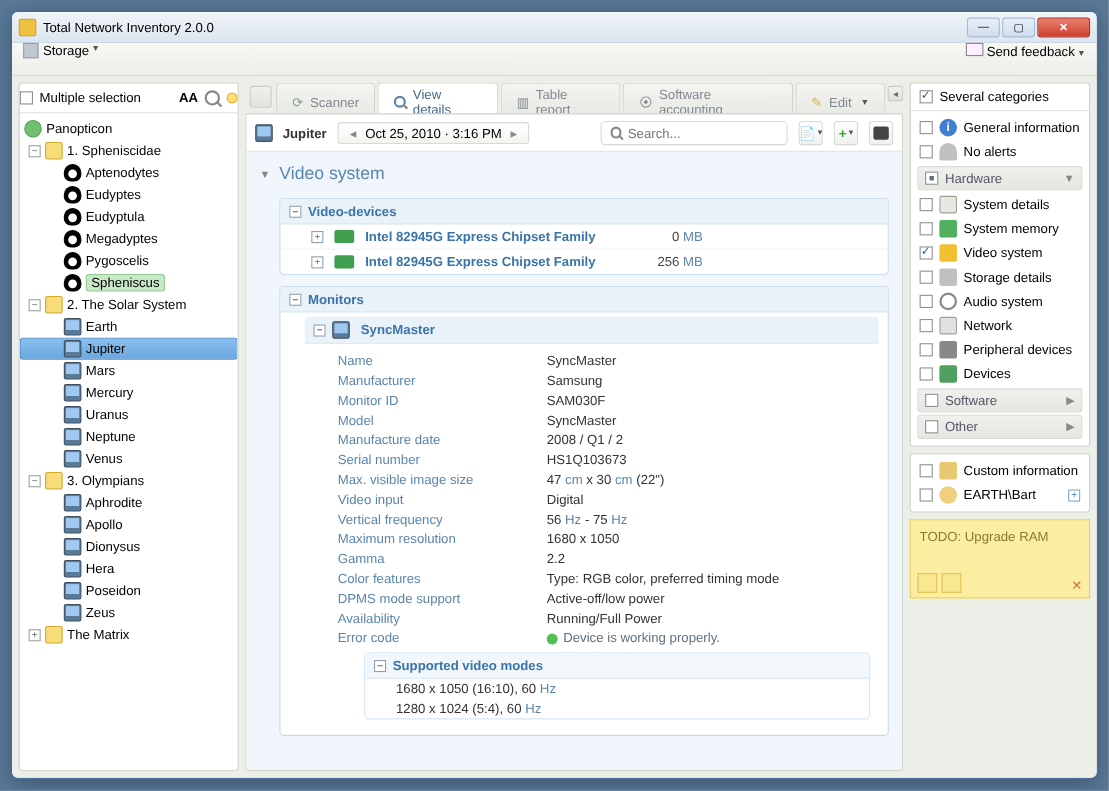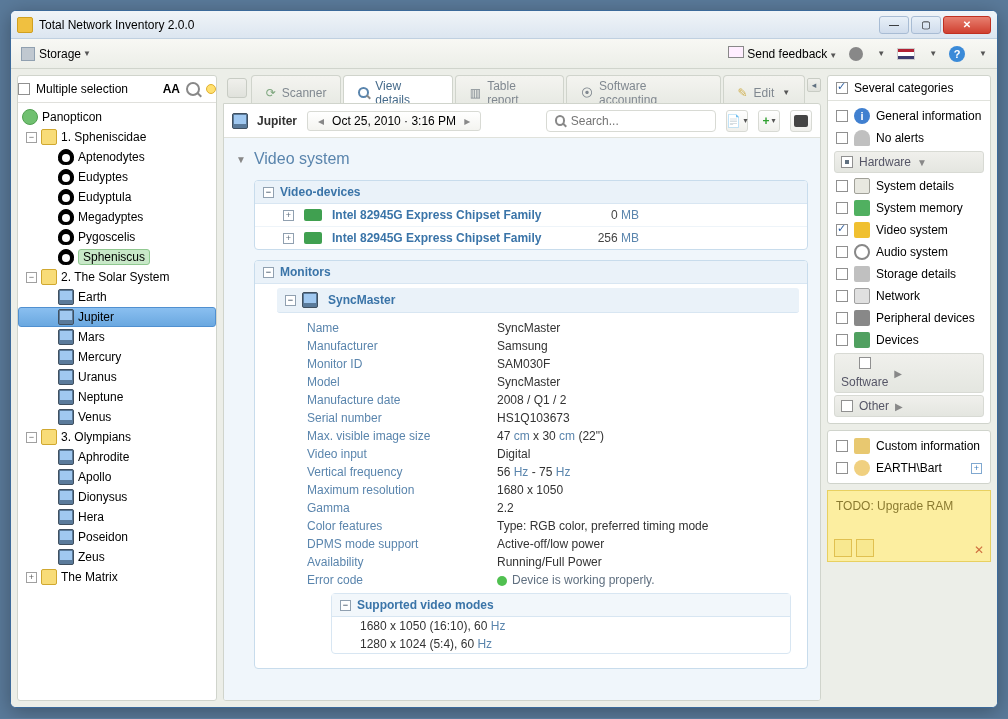--- a/index.html
+++ b/index.html
@@ -3,22 +3,22 @@
 <meta charset="utf-8">
 <style>
   * { box-sizing: border-box; font-family: "Segoe UI", Tahoma, sans-serif; }
   body { margin: 0; background: #5a7a9a; padding: 10px; }
   .window { width: 988px; height: 698px; background: #fff; border: 1px solid #3c6a9a; border-radius: 6px; overflow: hidden; display: flex; flex-direction: column; box-shadow: 0 4px 20px rgba(0,0,0,0.3); }
   .titlebar { height: 28px; background: linear-gradient(#f0f4f8, #dce6f0); display: flex; align-items: center; padding: 0 6px; border-bottom: 1px solid #c0d0e0; font-size: 12px; }
   .titlebar-icon { width: 16px; height: 16px; background: #f0c040; border: 1px solid #d0a020; margin-right: 6px; display:inline-block; border-radius:2px; }
   .titlebar-buttons { margin-left: auto; display: flex; gap: 2px; }
   .titlebar-btn { width: 30px; height: 18px; background: linear-gradient(#e8f0f8,#d0dcec); border: 1px solid #a8bcd4; border-radius: 3px; display:flex; align-items:center; justify-content:center; font-size:10px; }
   .titlebar-btn.close { background: linear-gradient(#e88070,#d04030); border-color:#c03020; color:#fff; font-weight:bold; width:48px; }
-  .toolbar { height: 30px; background: linear-gradient(#f8f8f4,#eceee8); border-bottom: 1px solid #d0d4cc; display:flex; align-items:center; padding: 0 10px; font-size: 12px; }
-  .toolbar-right { margin-left:auto; display:flex; align-items:center; gap:12px; }
+  .toolbar { height: 30px; background: linear-gradient(#f8f8f4,#eceee8); border-bottom: 1px solid #d0d4cc; display:flex; padding: 0 10px; font-size: 12px; }
+  .toolbar-right { margin-left:auto; display:flex; align-items:center; gap:12px;flex-direction:column; }
   .mini-icon { width:14px; height:14px; display:inline-block; vertical-align:middle; margin-right:4px; }
   .flag { width:18px; height:12px; background: linear-gradient(#b22234 0 33%, #fff 33% 66%, #3c3b6e 66%); border:1px solid #ccc; }
   .help-icon { width:16px; height:16px; border-radius:50%; background:#3a8ad8; color:#fff; font-size:11px; font-weight:bold; text-align:center; line-height:16px; }
   .gear-icon { width:14px; height:14px; border-radius:50%; background:#888; position:relative; }
   .envelope { width:16px; height:12px; border:1px solid #888; background:#fef; position:relative; display:inline-block; }
   .arrow-dn { font-size:8px; color:#555; margin-left:2px; }
   .body { flex:1; display:flex; padding: 6px; gap:6px; background:#eceee8; overflow:hidden; }
   .left-panel { width: 200px; background:#fff; border:1px solid #d0d4cc; border-radius:3px; display:flex; flex-direction:column; overflow:hidden; }
   .left-header { padding:6px 0; border-bottom:1px solid #e0e0dc; display:flex; align-items:center; gap:6px; font-size:12px; }
   .left-header .spacer { flex:1; }
@@ -70,21 +70,21 @@
   .prop-row .v { color:#333; }
   .prop-row .v .unit { color:#5a85ad; }
   .status-dot { width:10px; height:10px; background:#50c050; border-radius:50%; display:inline-block; margin-right:5px; vertical-align:middle; }
   .sup-modes { border:1px solid #d8e6f2; border-radius:4px; margin:4px 0 4px 24px; }
   .sup-modes .sub-hdr { background:#f2f7fb; font-weight:bold; }
   .right-panel { width:164px; display:flex; flex-direction:column; gap:6px; }
   .r-box { background:#fff; border:1px solid #d0d4cc; border-radius:3px; font-size:12px; }
   .r-hdr { padding:5px 8px; border-bottom:1px solid #e0e2dc; display:flex; align-items:center; gap:6px; }
   .r-body { padding: 4px 6px; }
   .r-item { display:flex; align-items:center; gap:6px; padding:3px 2px; }
-  .r-item.group { background:linear-gradient(#f0f0ec,#e4e6e0); border:1px solid #d8dad4; border-radius:3px; padding:3px 6px; font-weight:500; color:#556; margin:2px 0; }
+  .r-item.group { background:linear-gradient(#f0f0ec,#e4e6e0); border:1px solid #d8dad4; border-radius:3px; padding:3px 6px; font-weight:500; color:#556; margin:2px 0; justify-content:space-between; }
   .chk { width:12px; height:12px; border:1px solid #909090; background:#fff; display:inline-block; position:relative; }
   .chk.on::after { content:'✓'; position:absolute; top:-3px; left:0; font-size:11px; color:#3060a0; }
   .chk.dot::after { content:''; position:absolute; top:3px; left:3px; width:4px; height:4px; background:#607080;}
   .ico16 { width:16px; height:16px; display:inline-block; border-radius:2px; flex-shrink:0; }
   .i-info { border-radius:50%; background:#4080d0; color:#fff; font-size:11px; text-align:center; line-height:16px; font-weight:bold; }
   .i-bell { background:#c0c0c0; border-radius:50% 50% 10% 10%; }
   .i-chip { background:#e8e8e0; border:1px solid #a0a098; }
   .i-cpu { background:#40a050; }
   .i-mem { background:#50b060; }
   .i-vid { background:#f0c030; }
@@ -469,45 +469,45 @@
               <span class="ico16 i-mem"></span>
               <span>System memory</span>
             </div>
           <div class="r-item">
               <span class="chk on"></span>
               <span class="ico16 i-vid"></span>
               <span>Video system</span>
             </div>
           <div class="r-item">
               <span class="chk"></span>
+              <span class="ico16 i-stor"></span>
+              <span>Storage details</span>
+            </div>
+          <div class="r-item">
+              <span class="chk"></span>
               <span class="ico16 i-aud"></span>
               <span>Audio system</span>
             </div>
           <div class="r-item">
               <span class="chk"></span>
-              <span class="ico16 i-stor"></span>
-              <span>Storage details</span>
-            </div>
-          <div class="r-item">
-              <span class="chk"></span>
               <span class="ico16 i-net"></span>
               <span>Network</span>
             </div>
           <div class="r-item">
               <span class="chk"></span>
               <span class="ico16 i-peri"></span>
               <span>Peripheral devices</span>
             </div>
           <div class="r-item">
               <span class="chk"></span>
               <span class="ico16 i-dev"></span>
               <span>Devices</span>
             </div>
           <div class="r-item group">
-              <span style="display:flex;align-items:center;gap:6px;flex-direction:column;">
+              <span style="display:flex;align-items:center;gap:6px;">
                 <span class="chk"></span>
                 <span>Software</span>
               </span>
               <span class="chev">▶</span>
             </div>
           <div class="r-item group">
               <span style="display:flex;align-items:center;gap:6px;">
                 <span class="chk"></span>
                 <span>Other</span>
               </span>

